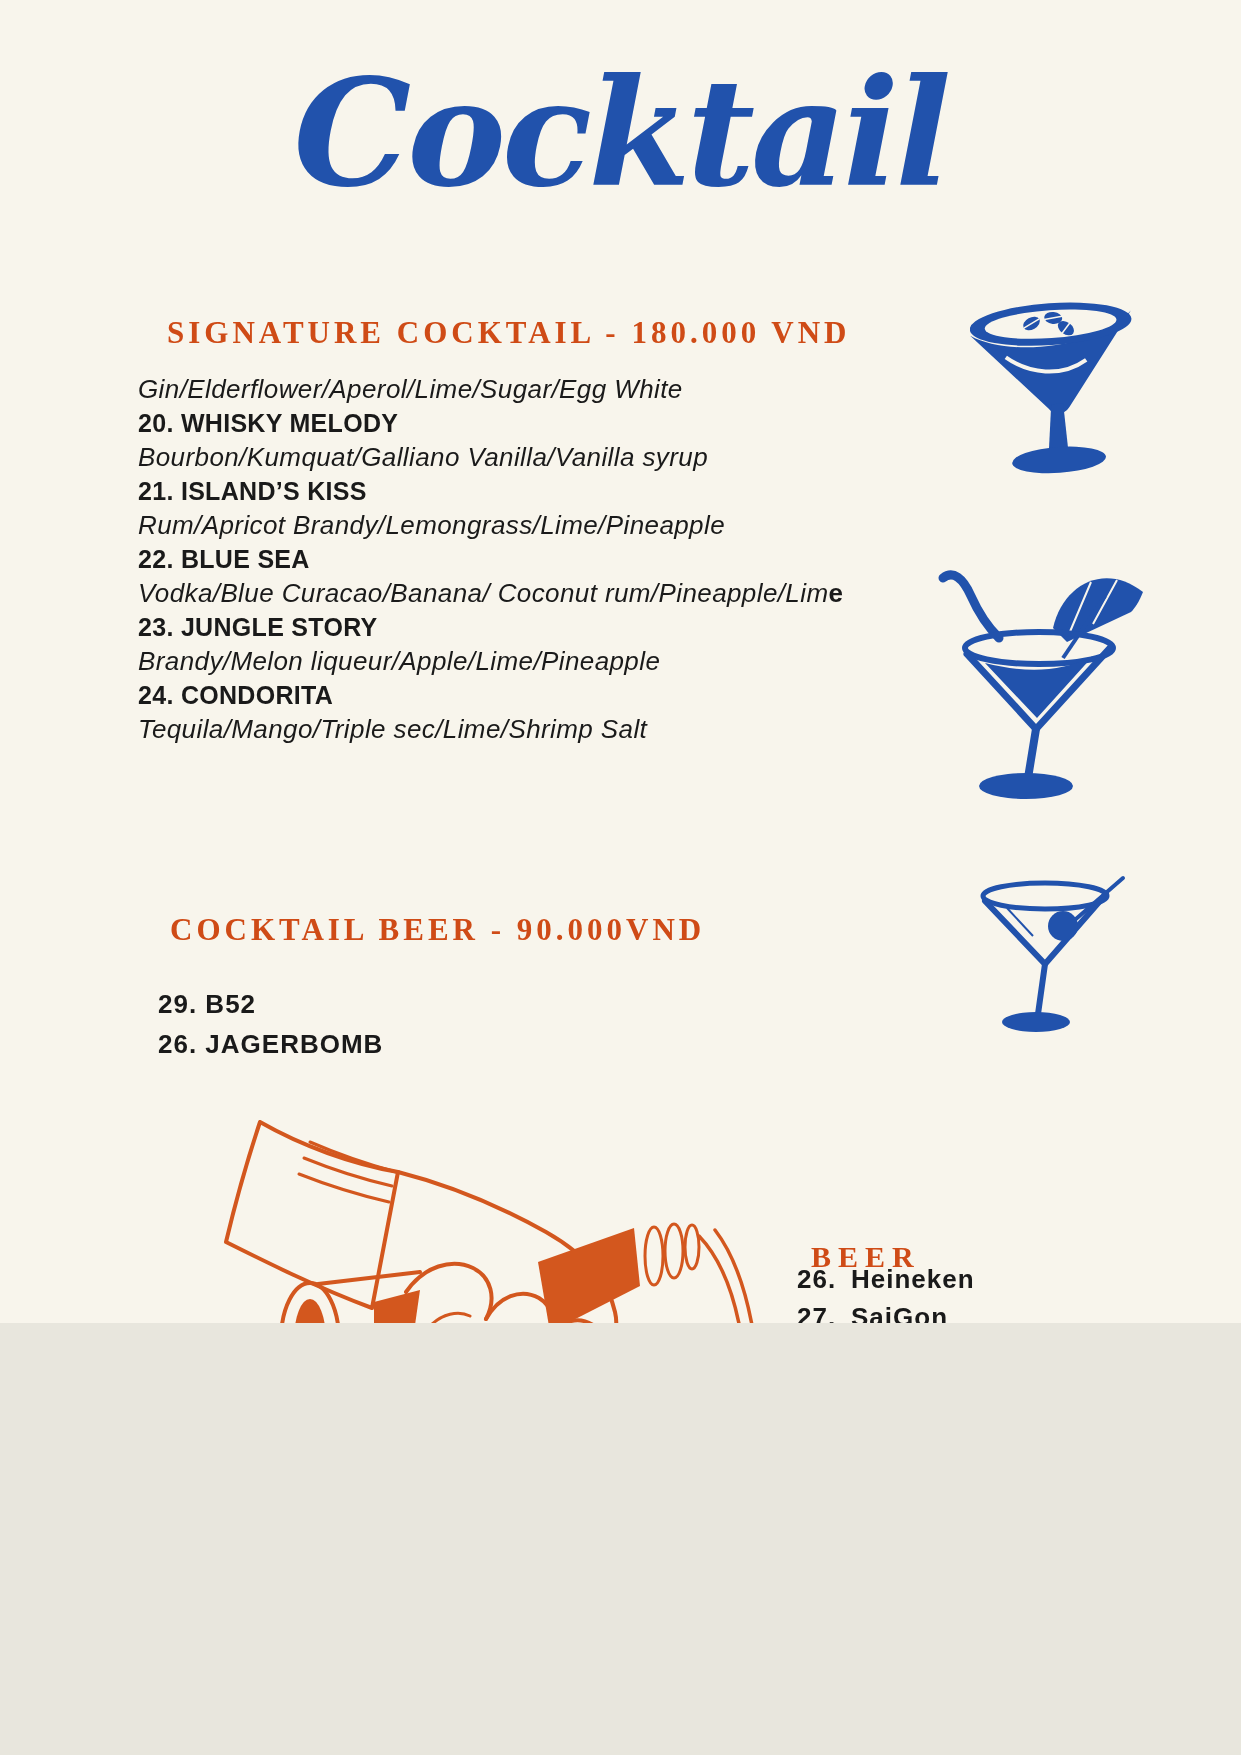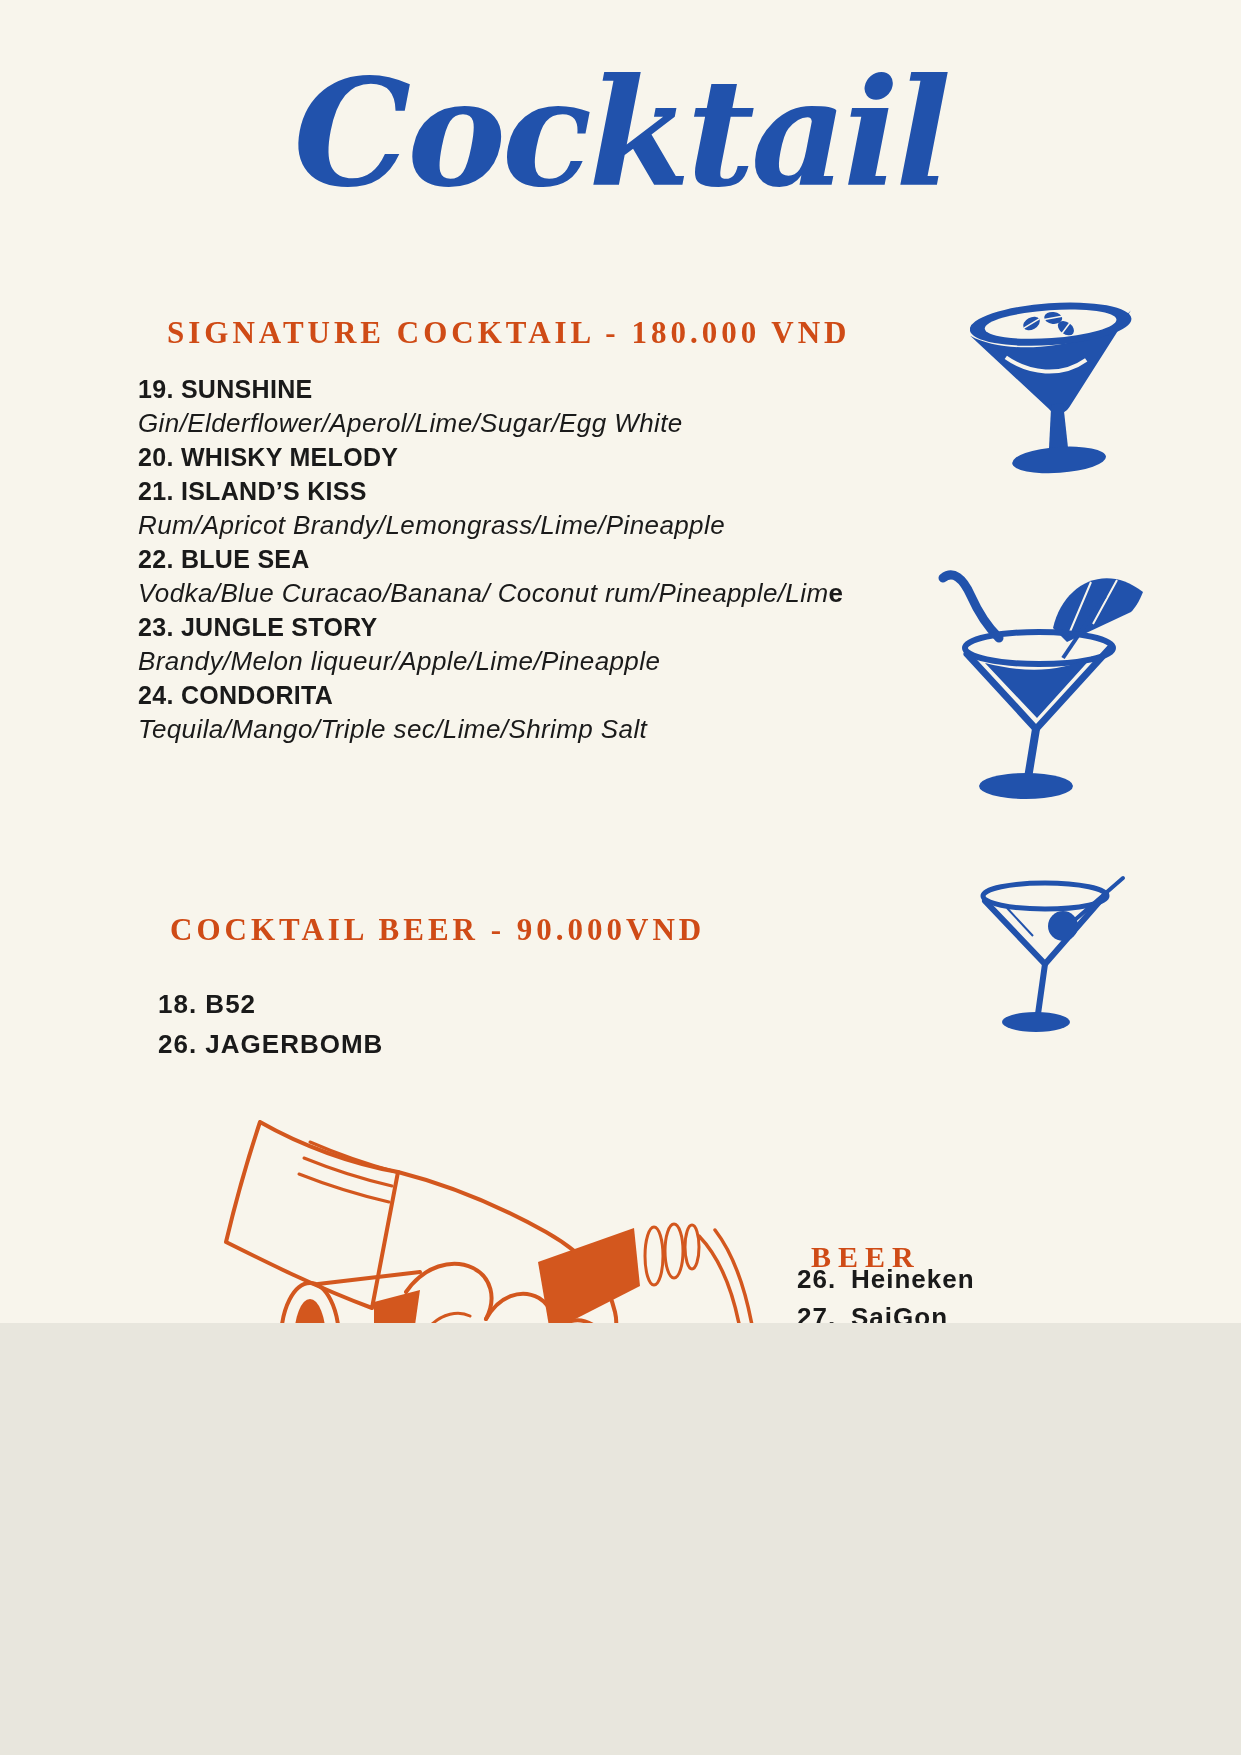--- a/index.html
+++ b/index.html
@@ -61,25 +61,25 @@
 <body>
 
 <div class="page">
 
   <h1 class="title">Cocktail</h1>
 
   <h2 class="heading sig-heading">SIGNATURE COCKTAIL - 180.000 VND</h2>
 
   <div class="sig-list">
     <div class="menu-item">
-      <div class="item-name">19. SUNSHINE</div>
       <div class="item-ingredients"><span>Gin/Elderflower/Aperol/Lime/Sugar/Egg White</span><span class="bold-e"></span></div>
     </div>
     <div class="menu-item">
       <div class="item-name">20. WHISKY MELODY</div>
+      <div class="item-ingredients"><span>Bourbon/Kumquat/Galliano Vanilla/Vanilla syrup</span><span class="bold-e"></span></div>
     </div>
     <div class="menu-item">
       <div class="item-name">21. ISLAND’S KISS</div>
       <div class="item-ingredients"><span>Rum/Apricot Brandy/Lemongrass/Lime/Pineapple</span><span class="bold-e"></span></div>
     </div>
     <div class="menu-item">
       <div class="item-name">22. BLUE SEA</div>
       <div class="item-ingredients"><span>Vodka/Blue Curacao/Banana/ Coconut rum/Pineapple/Lim</span><span class="bold-e">e</span></div>
     </div>
     <div class="menu-item">
@@ -87,21 +87,21 @@
       <div class="item-ingredients"><span>Brandy/Melon liqueur/Apple/Lime/Pineapple</span><span class="bold-e"></span></div>
     </div>
     <div class="menu-item">
       <div class="item-name">24. CONDORITA</div>
       <div class="item-ingredients"><span>Tequila/Mango/Triple sec/Lime/Shrimp Salt</span><span class="bold-e"></span></div>
     </div>
   </div>
 
   <h2 class="heading shot-heading">COCKTAIL BEER - 90.000VND</h2>
   <div class="shot-list">
-    <div class="shot-item">18. B52</div>
+    <div class="shot-item">29. B52</div>
     <div class="shot-item">26. JAGERBOMB</div>
   </div>
 
   <h2 class="heading beer-heading">BEER</h2>
   <div class="beer-list">
     <div class="beer-item"><span class="beer-num">26.</span><span>Heineken</span></div>
     <div class="beer-item"><span class="beer-num">27.</span><span>SaiGon</span></div>
     <div class="beer-item"><span class="beer-num">28.</span><span>Tiger</span></div>
     <div class="beer-item"><span class="beer-num">29.</span><span>333</span></div>
   </div>

